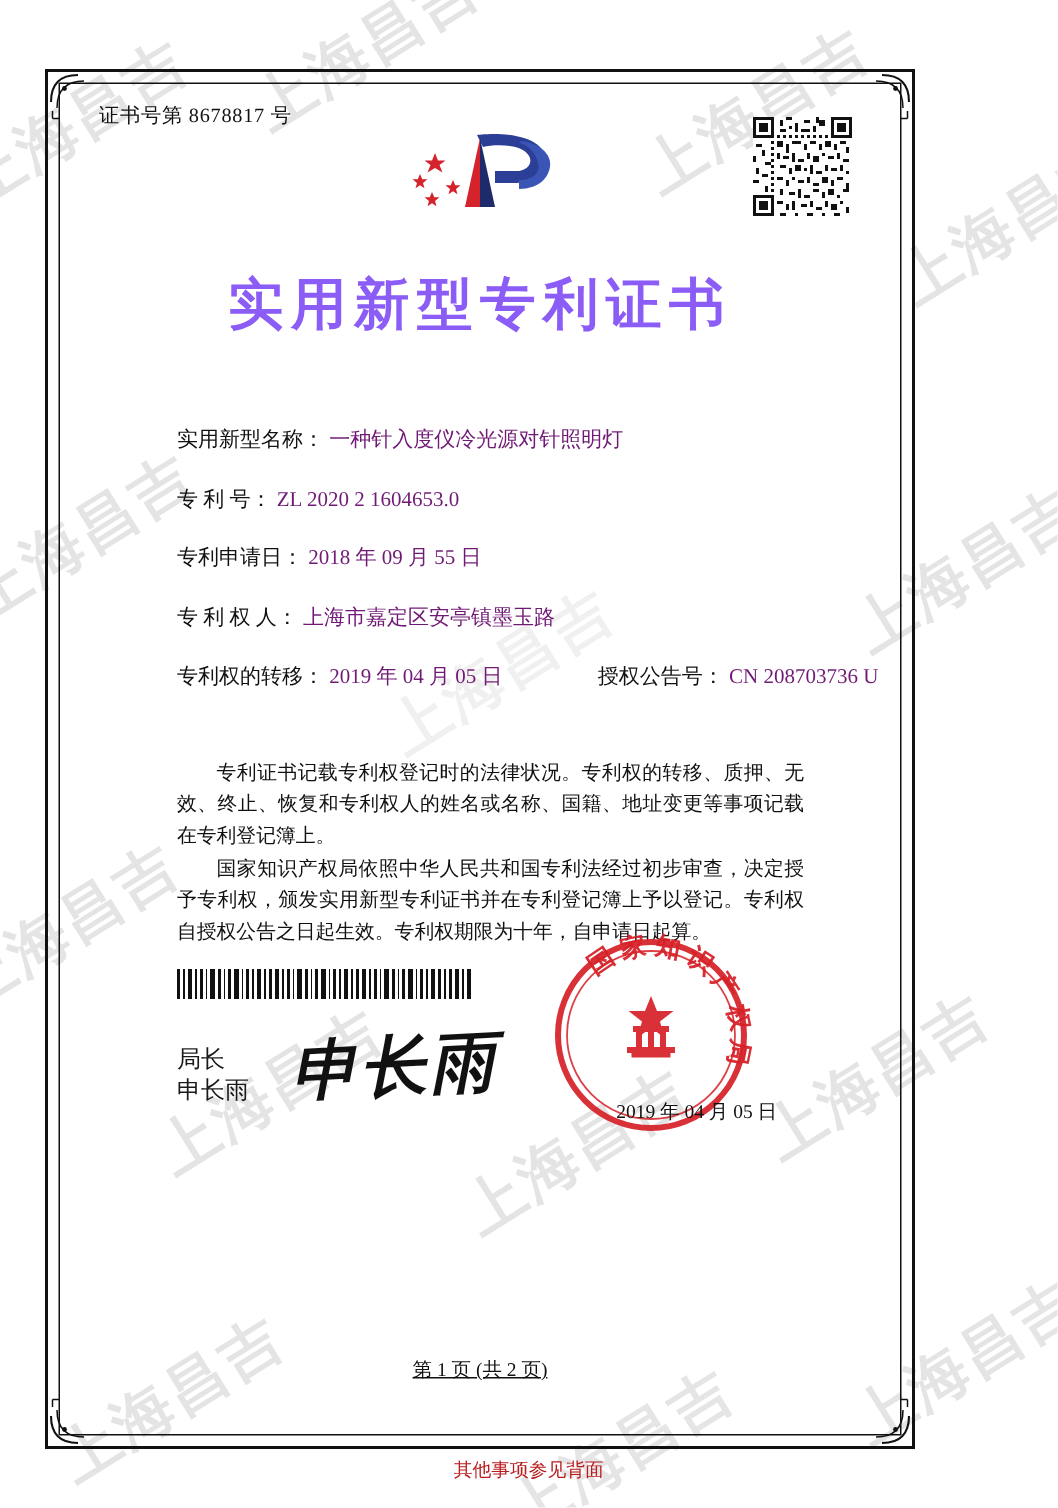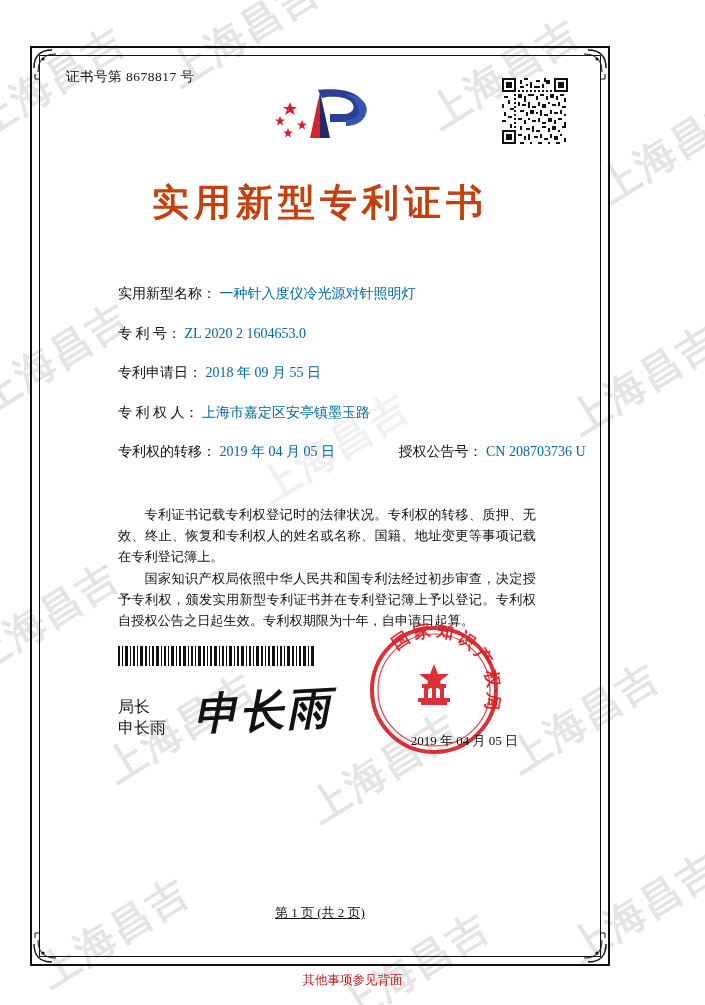--- a/index.html
+++ b/index.html
@@ -102,21 +102,21 @@
 
   .main-title {
     position: absolute;
     left: 0; right: 0;
     top: 110px;
     text-align: center;
     font-size: 37px;
     font-weight: bold;
     letter-spacing: 5px;
     font-family: "Liberation Serif", serif;
-    color: #c2410c;
+    color: #8b5cf6;
   }
 
   .fields {
     position: absolute;
     left: 52px;
     right: 10px;
     top: 216px;
   }
   .field-row {
     margin-bottom: 19.5px;
@@ -124,21 +124,21 @@
     line-height: 20px;
     color: #111;
     white-space: nowrap;
   }
   .fl {
     display: inline-block;
     color: #111;
     font-family: Liberation Serif, serif;
   }
   .fv {
-    color: #0369a1;
+    color: #701a75;
   }
   .inline-2 {
     display: inline-block;
     margin-left: 60px;
   }
 
   .paras {
     position: absolute;
     left: 52px;
     right: 38px;

